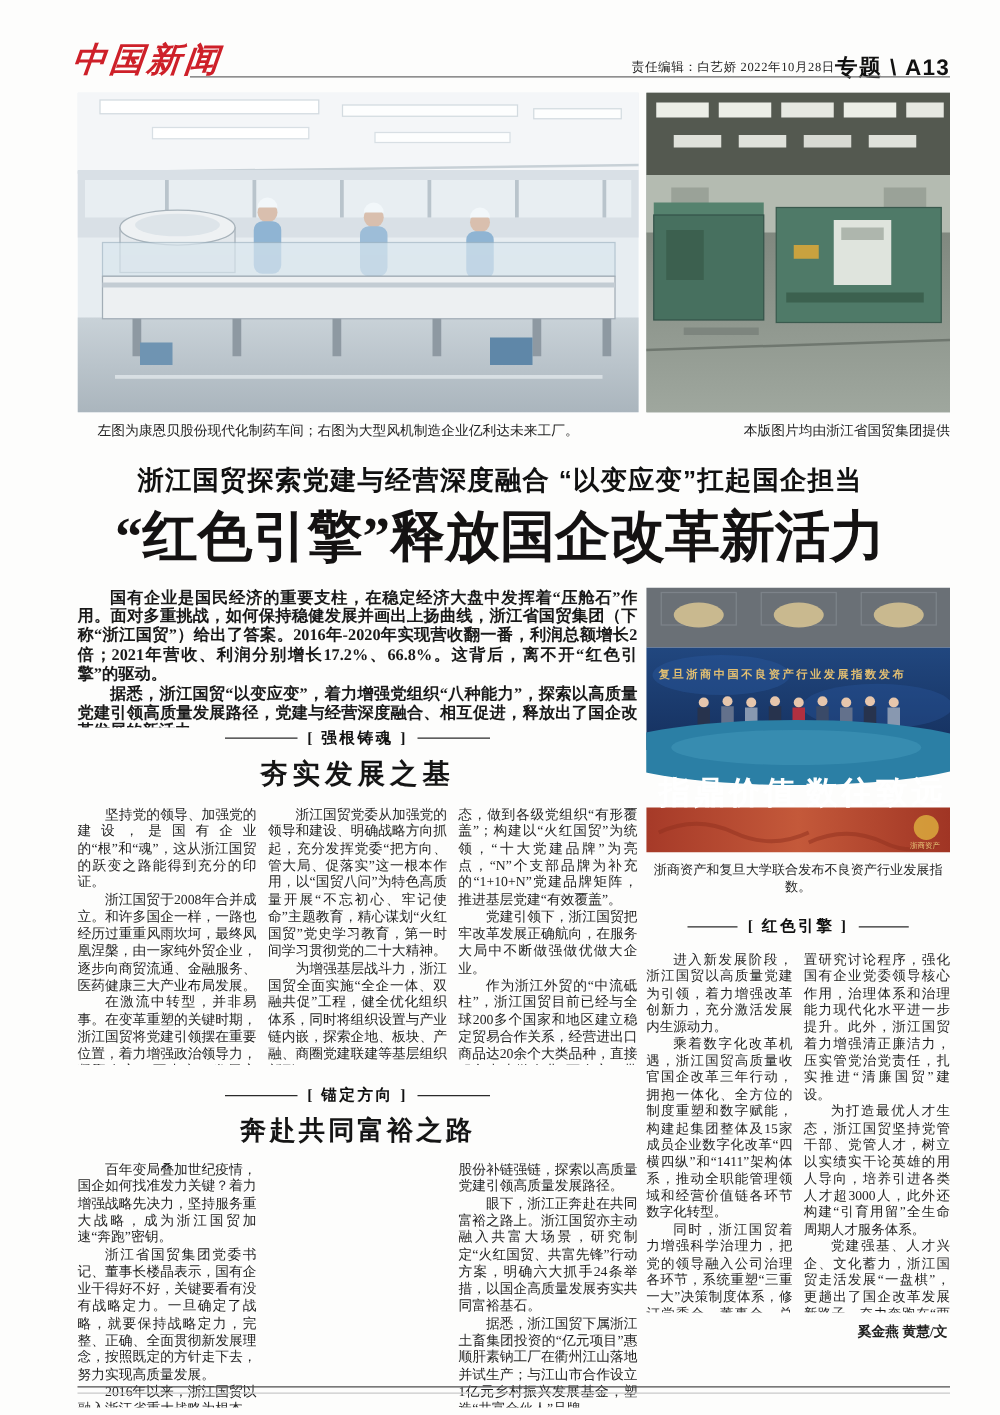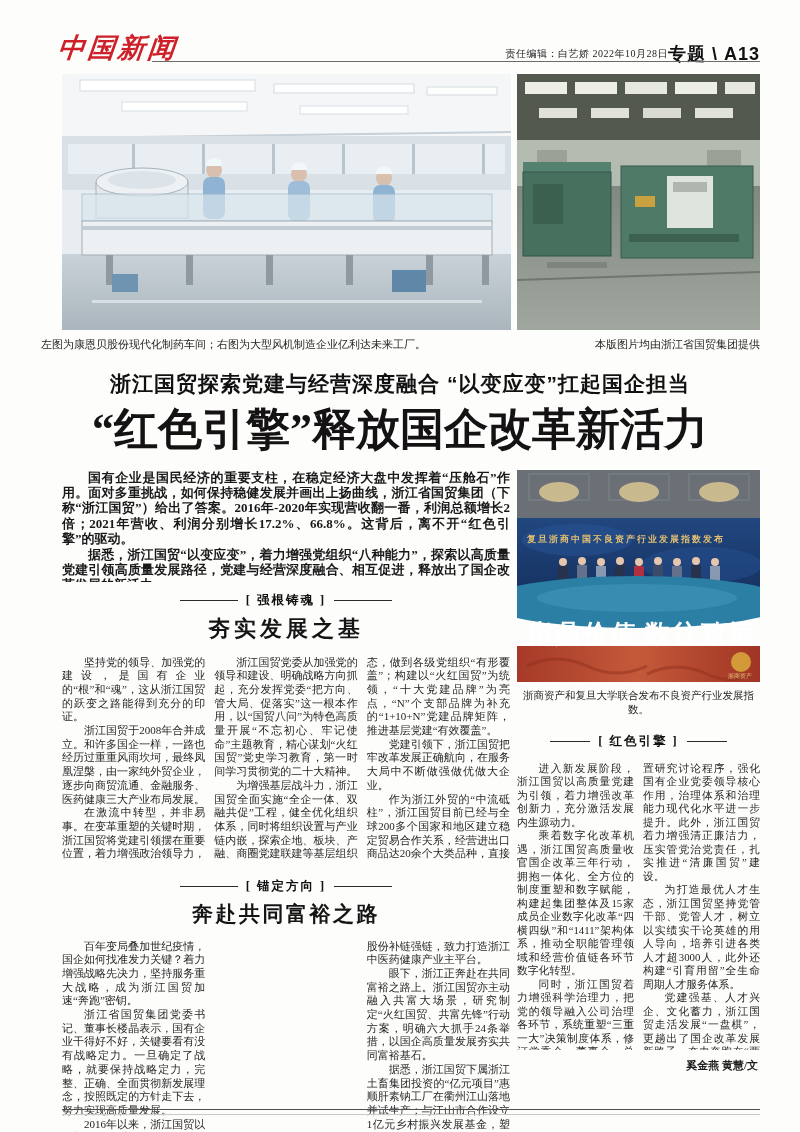--- a/index.html
+++ b/index.html
@@ -15,36 +15,36 @@
               letter-spacing:3px; transform:skewX(-6deg); white-space:nowrap; }
   .masthead-row::after { content:""; position:absolute; left:152px; right:40px; bottom:10px;
               border-top:1.6px solid #6b6b6b; }
   .head-right { margin-left:auto; display:flex; align-items:flex-end; gap:0; position:relative; }
   .editor { font-size:10px; color:#222; padding-bottom:5px; letter-spacing:.5px; }
   .page-label { font-family:"Liberation Sans","DejaVu Sans",sans-serif; font-size:18px;
               font-weight:700; color:#111; letter-spacing:1px; }
   
   .photo-strip { display:flex; gap:6px; padding:2px 40px 0 62px; }
   .photo-strip svg, .right-region > svg { display:block; }
-  .caption-row { display:flex; justify-content:space-between; padding:7px 40px 0 41px;
+  .caption-row { display:flex; justify-content:space-between; padding:7px 40px 0 78px;
               font-size:11px; color:#242424; }
   
   .kicker { margin-top:18px; text-align:center; font-family:"Liberation Sans","DejaVu Sans",sans-serif;
               font-size:21px; font-weight:700; color:#111; letter-spacing:1px; }
   .big-title { margin-top:8px; text-align:center; font-size:44px; font-weight:900;
               color:#141212; letter-spacing:0; line-height:1.08; }
   
   .content { display:flex; gap:7px; padding:0 40px 0 62px; margin-top:16px; }
   .left-region { width:448px; }
   .right-region { width:243px; }
   .intro { height:112px; overflow:hidden; font-size:13px; line-height:15.4px;
               font-weight:700; text-align:justify; color:#191919; }
   .para { text-indent:2em; }
   .para.cont { text-indent:0; }
-  .sec-head { margin-top:10px; }
+  .sec-head { }
   .sec-head.more-gap { margin-top:16px; }
   .tag-row { display:flex; align-items:center; justify-content:center; gap:8px; }
   .tag-line { width:58px; border-top:1.5px solid #2a2a2a; }
   .tag-line.short { width:40px; }
   .tag-text { font-size:12.5px; font-weight:700; letter-spacing:2px; color:#111; }
   .sec-title { text-align:center; font-size:22px; font-weight:700; letter-spacing:4px;
               color:#151515; margin-top:5px; }
   .sec-title.t2 { font-size:21px; letter-spacing:2.5px; }
   .sec-title.t3 { font-size:21px; letter-spacing:3px; }
   .cols { display:flex; gap:9px; text-align:justify; margin-top:12px;justify-content:space-between; }
@@ -225,21 +225,21 @@
           </div>
           <div class="sec-title t2">奔赴共同富裕之路</div>
         </div>
         <div class="cols cols-3 s2">
           <div class="col">
             <p class="para">百年变局叠加世纪疫情，国企如何找准发力关键？着力增强战略先决力，坚持服务重大战略，成为浙江国贸加速“奔跑”密钥。</p>
             <p class="para">浙江省国贸集团党委书记、董事长楼晶表示，国有企业干得好不好，关键要看有没有战略定力。一旦确定了战略，就要保持战略定力，完整、正确、全面贯彻新发展理念，按照既定的方针走下去，努力实现高质量发展。</p>
             <p class="para">2016年以来，浙江国贸以融入浙江省重大战略为根本，加快推进产业转型，实现了商</p>
           </div>
           <div class="col">
-            <p class="para cont">股份补链强链，致力打造浙江中医药健康产业主平台。</p>
+            <p class="para cont">股份补链强链，探索以高质量党建引领高质量发展路径。</p>
             <p class="para">眼下，浙江正奔赴在共同富裕之路上。浙江国贸亦主动融入共富大场景，研究制定“火红国贸、共富先锋”行动方案，明确六大抓手24条举措，以国企高质量发展夯实共同富裕基石。</p>
             <p class="para">据悉，浙江国贸下属浙江土畜集团投资的“亿元项目”惠顺肝素钠工厂在衢州江山落地并试生产；与江山市合作设立1亿元乡村振兴发展基金，塑造“共富合伙人”品牌……</p>
           </div>
         </div>
       </section>
     </div>
 
     <div class="right-region">
       <svg width="243" height="212" viewBox="0 0 243 212">
         <defs>

